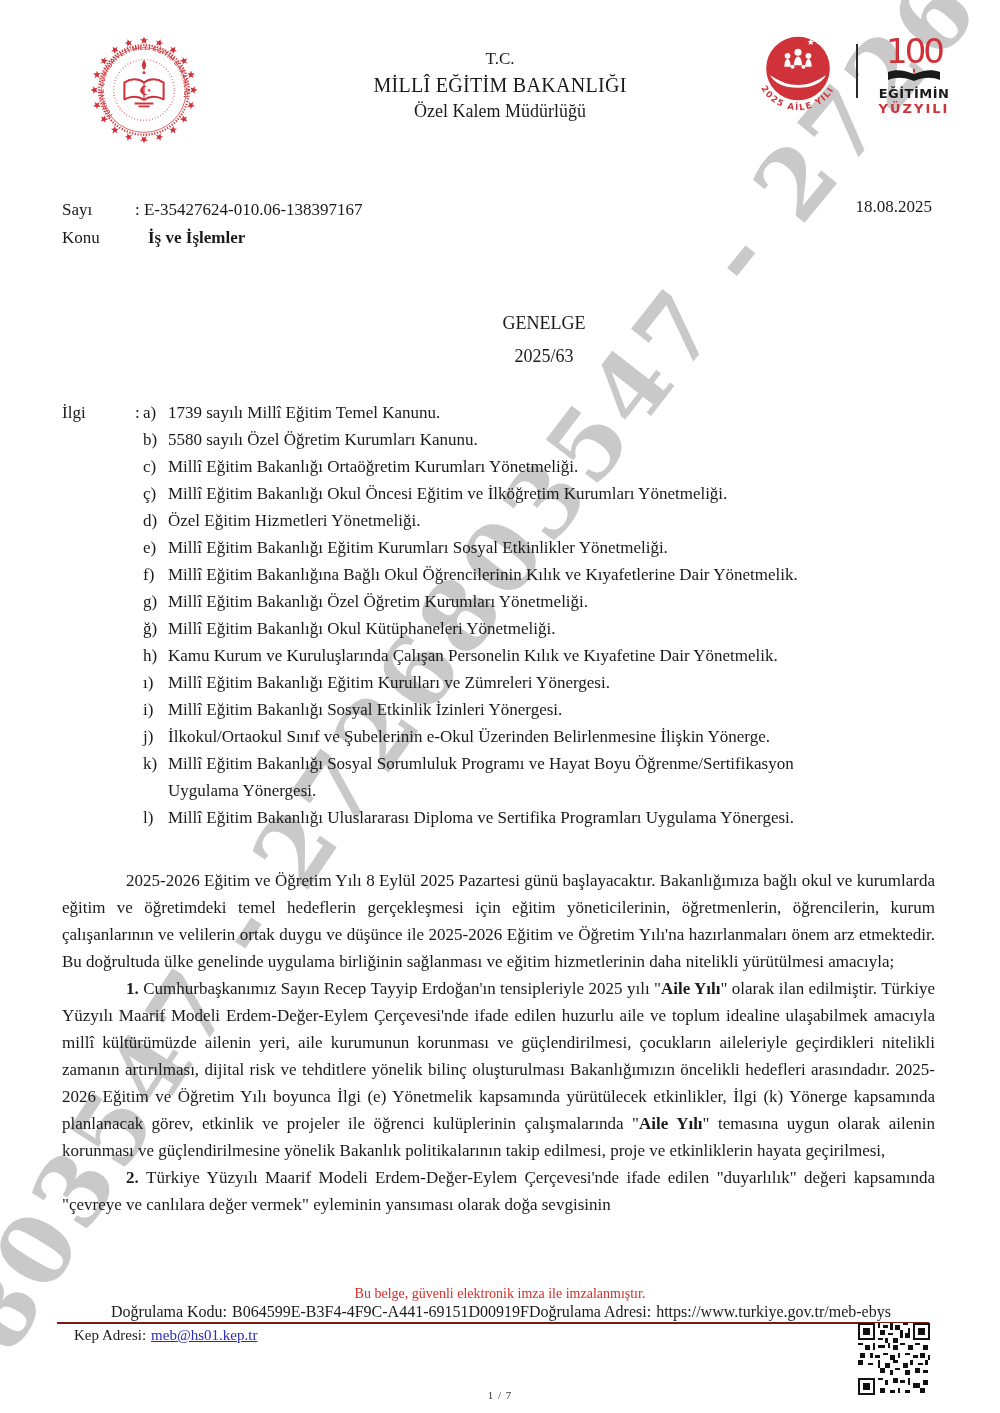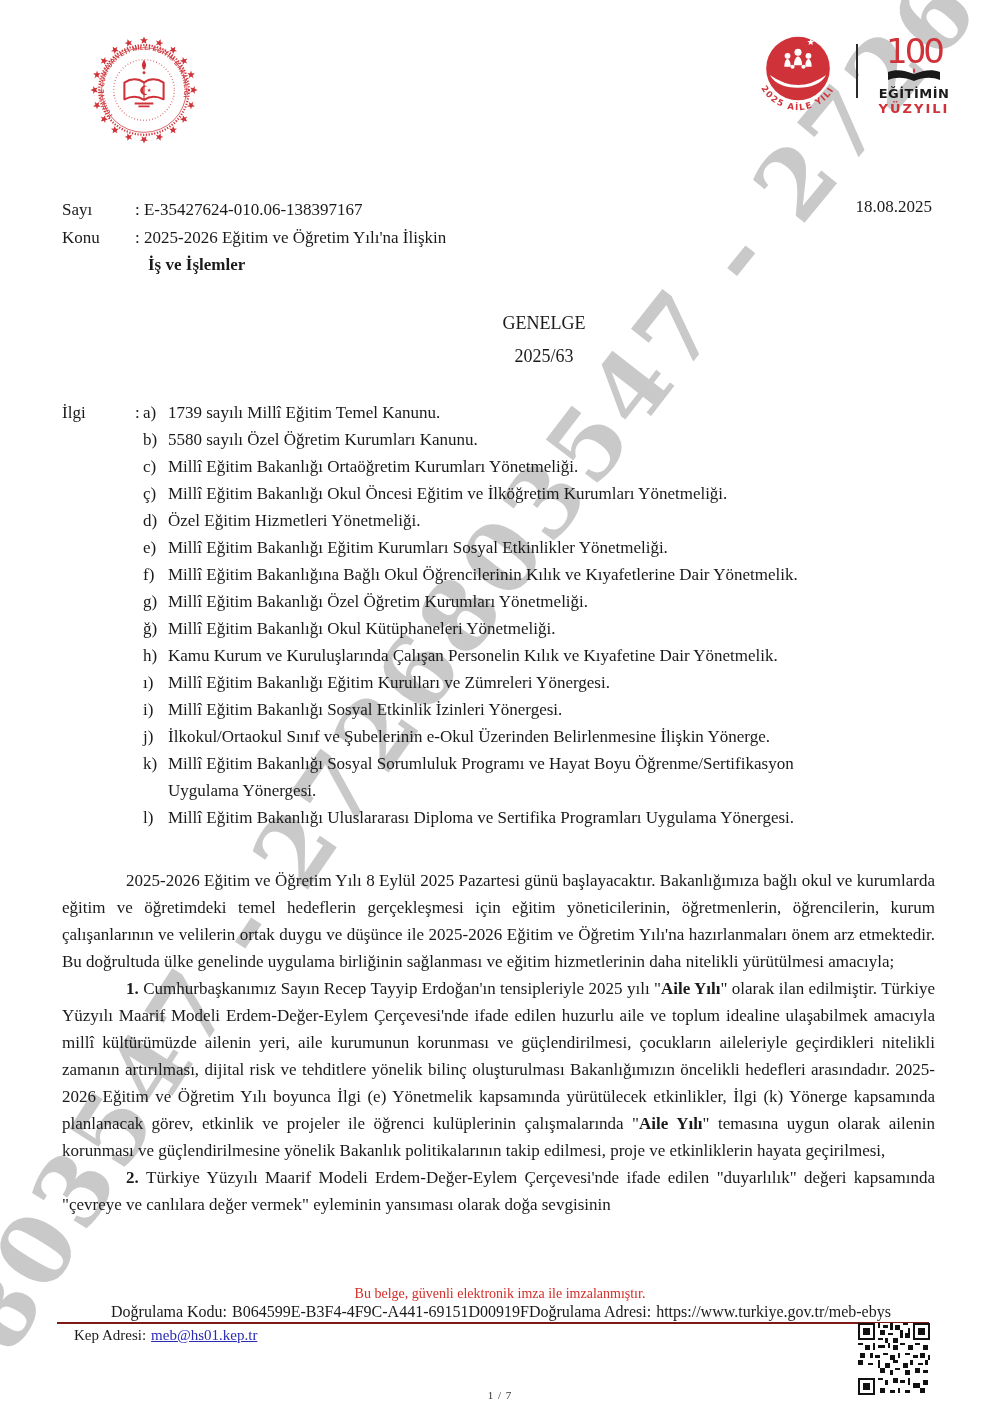--- a/index.html
+++ b/index.html
@@ -111,20 +111,25 @@
           <circle cx="60" cy="41.5" r="1.6" fill="#cf3339"></circle>
           <path d="M39,52 C46,47.5 54,47.5 60,52 C66,47.5 74,47.5 81,52 L81,70 C74,66.5 66,66.5 60,70.5 C54,66.5 46,66.5 39,70 Z" fill="none" stroke="#cf3339" stroke-width="2.2" stroke-linejoin="round"></path>
           <path d="M60,52 L60,70.5" stroke="#cf3339" stroke-width="1.3"></path>
           <path d="M63.5,56 a5,5 0 1 0 0.2,8.6 a4,4 0 1 1 -0.2,-8.6 Z" fill="#cf3339"></path>
           <use href="#st5" transform="translate(65.5,60.3) scale(0.5)" fill="#cf3339"></use>
           <path d="M50,74.5 h20 M54,77.5 h12" stroke="#cf3339" stroke-width="2"></path>
         </g>
       </svg>
     </div>
 
+    <div class="header-center">
+      <div class="h-tc">T.C.</div>
+      <div class="h-min">MİLLÎ EĞİTİM BAKANLIĞI</div>
+      <div class="h-dep">Özel Kalem Müdürlüğü</div>
+    </div>
 
     <div class="aile">
       <svg viewBox="0 0 110 96" width="100" height="88">
         <defs>
             <path id="aileArc" d="M12,58 A46,46 0 0 0 98,58" fill="none"></path>
           </defs>
         <circle cx="55" cy="42" r="35" fill="#cf3339"></circle>
         <g fill="#fff">
           <circle cx="55" cy="24" r="3.9"></circle>
             <path d="M50.5,38.5 q0,-8 4.5,-10 q4.5,2 4.5,10 Z"></path>
@@ -159,21 +164,20 @@
 
     <div class="date">18.08.2025</div>
     <div class="meta">
       <div class="meta-row">
         <span class="meta-label">Sayı</span>
         <span>: E-35427624-010.06-138397167</span>
       </div>
       <div class="meta-row">
         <span class="meta-label">Konu</span>
         <span class="konu-val">
-          <span>: 2025-2026 Eğitim ve Öğretim Yılı'na İlişkin</span>
           <span class="konu-l2">İş ve İşlemler</span>
         </span>
       </div>
     </div>
 
     <div class="title">
       <div>GENELGE</div>
       <div>2025/63</div>
     </div>
 

